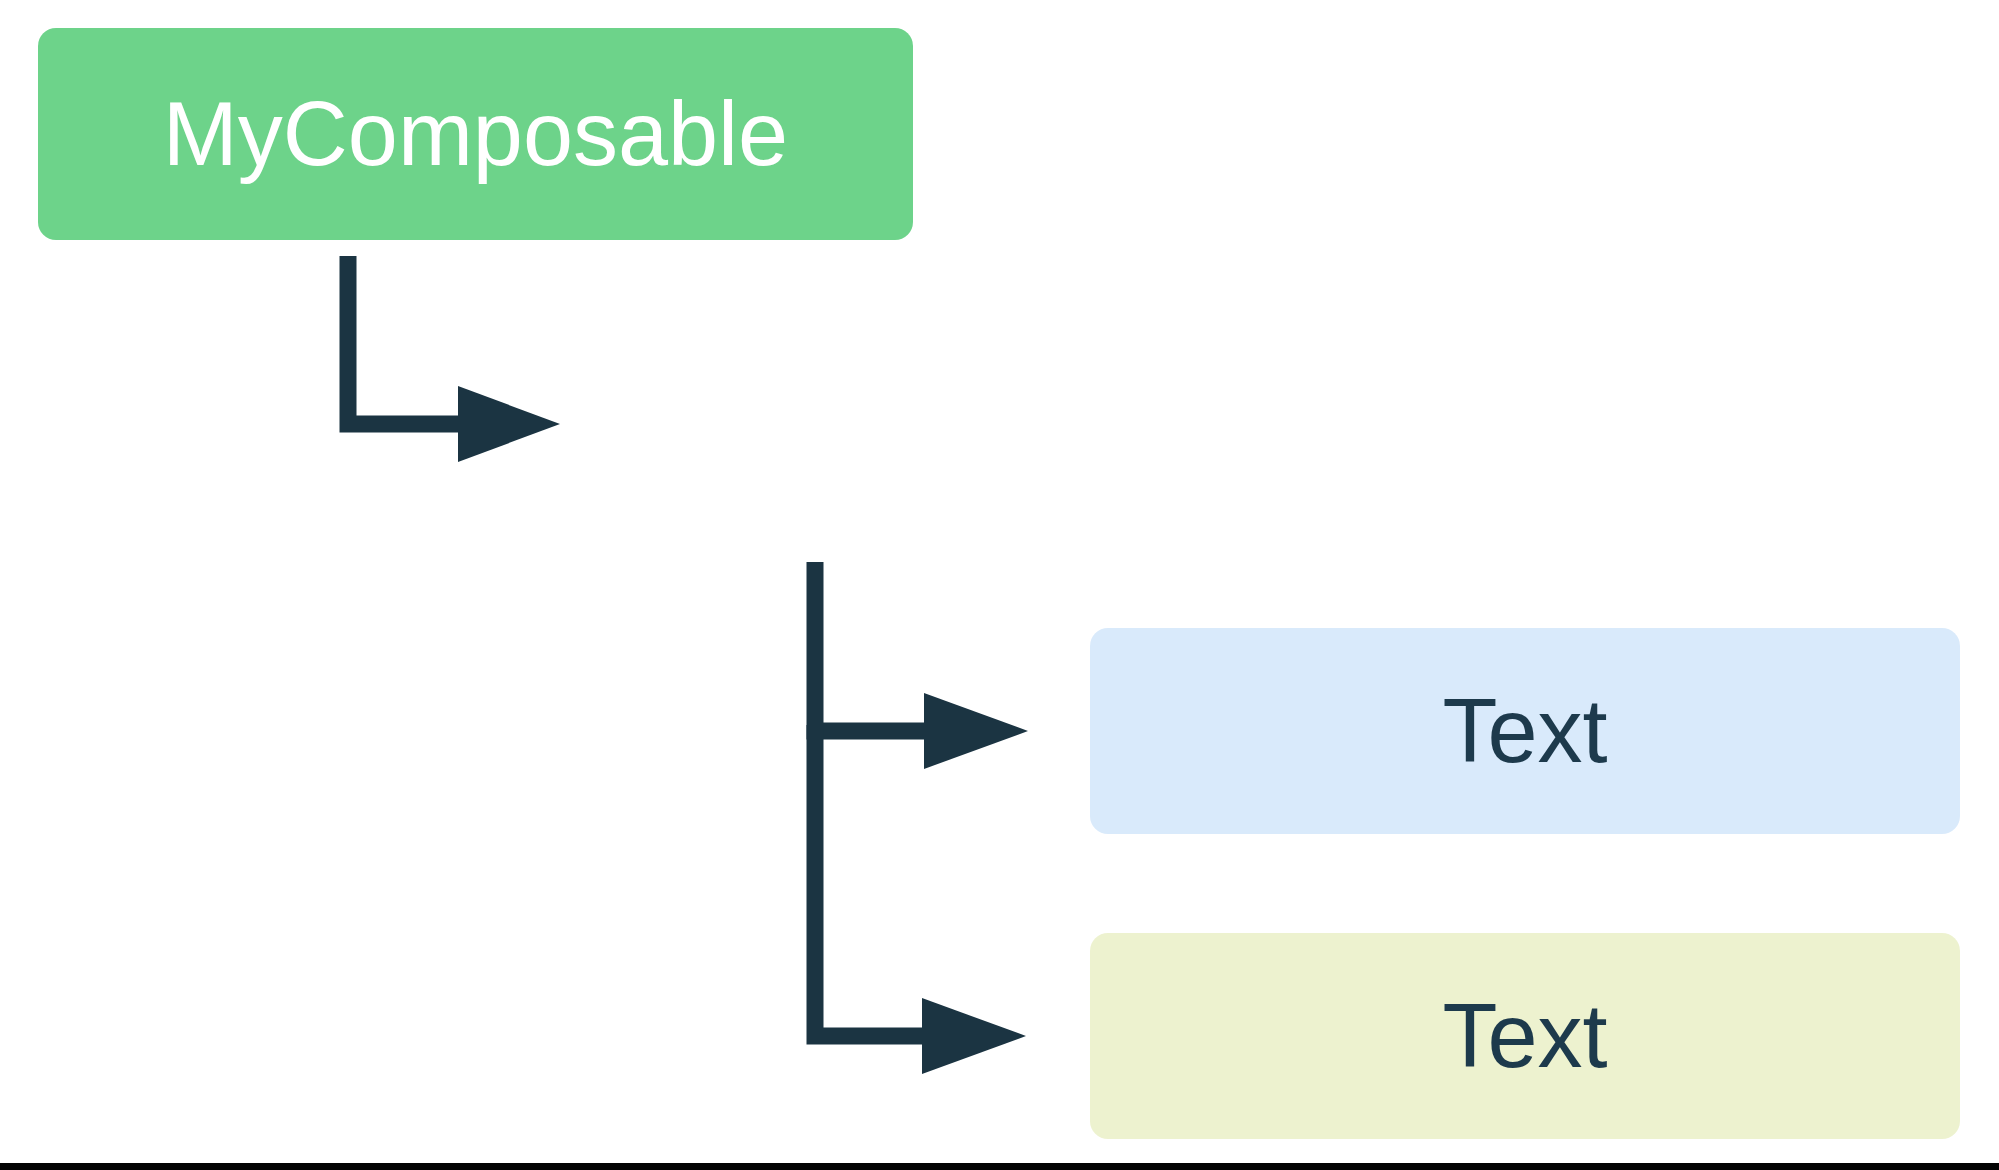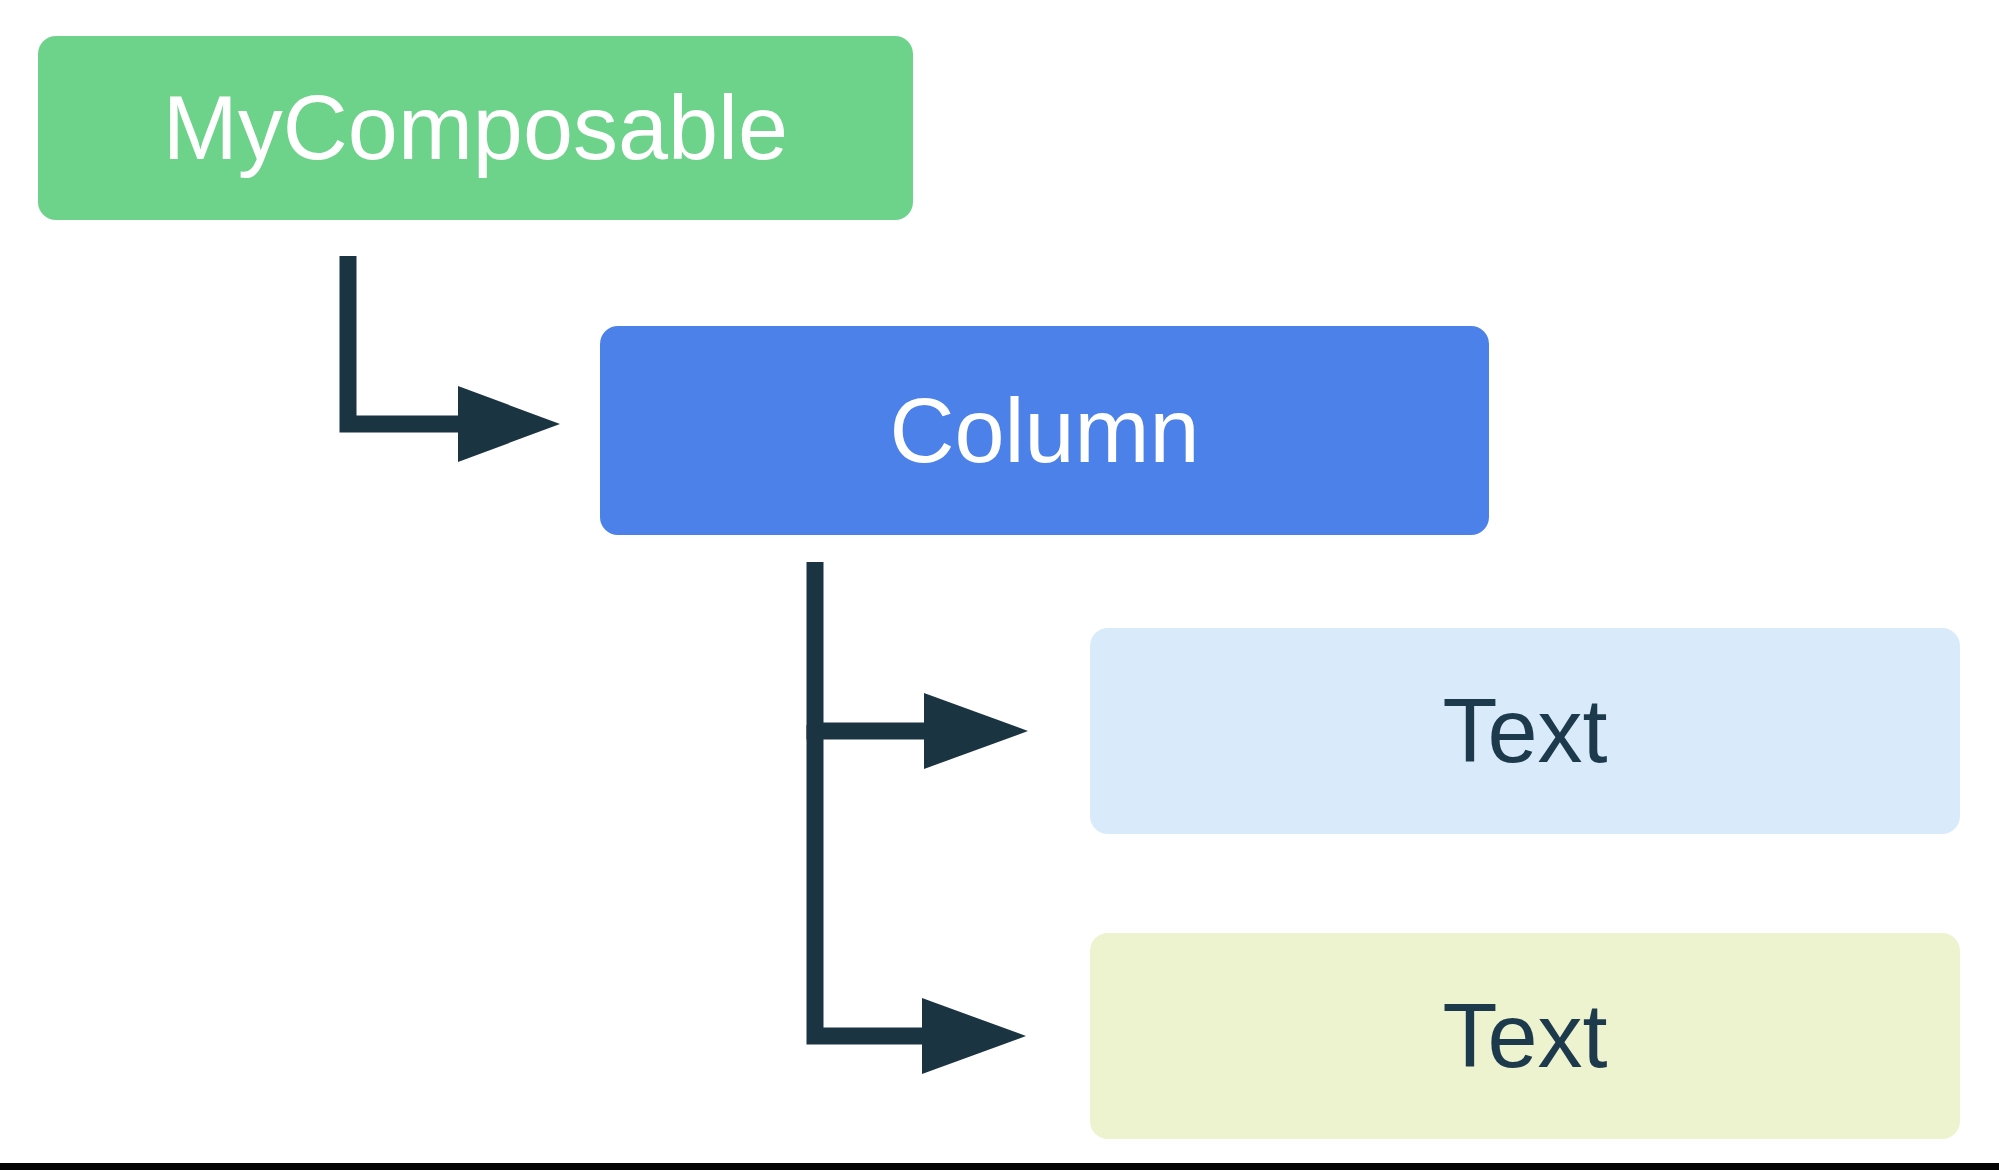--- a/index.html
+++ b/index.html
@@ -46,21 +46,21 @@
     display:flex;
     align-items:center;
     justify-content:center;
     border-radius:18px;
     font-size:90px;
     font-weight:400;
     line-height:1;
     white-space:nowrap;
   }
   .node-green{
-    left:38px;top:36px;width:875px;height:184px;
+    left:38px;top:28px;width:875px;height:212px;
     background:var(--node-green);
     color:var(--label-light);
   }
   .node-blue{
     left:600px;top:326px;width:889px;height:209px;
     background:var(--node-blue);
     color:var(--label-light);
   }
   .node-light-blue{
     left:1090px;top:628px;width:870px;height:206px;
@@ -96,23 +96,20 @@
     <g>
       <path class="shaft" d="M 815 725 L 815 1036 L 925 1036"></path>
       <polygon class="head" points="922,998 1026,1036 922,1074"></polygon>
     </g>
   </svg>
 
   <div class="node node-green">
     <span>MyComposable</span>
   </div>
 
-  <div class="node node-blue">
-    <span>Column</span>
-  </div>
 
   <div class="node node-light-blue">
     <span>Text</span>
   </div>
 
   <div class="node node-pale-yellow">
     <span>Text</span>
   </div>
 
   <div class="bottom-line"></div>

